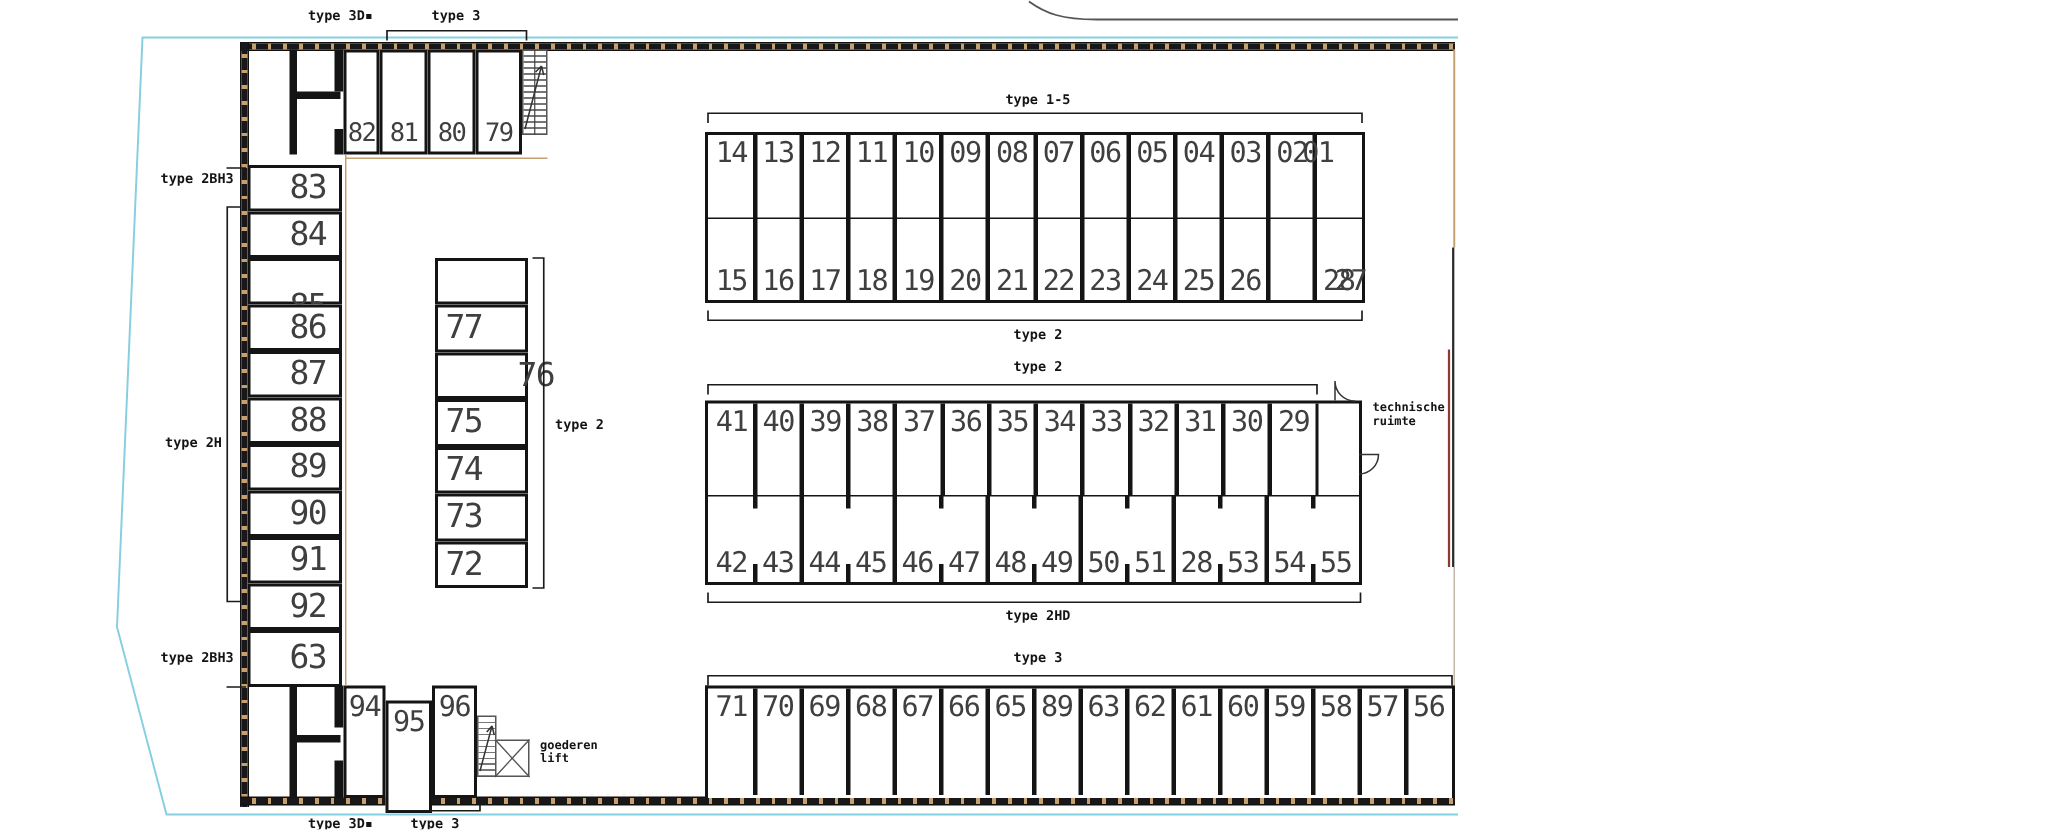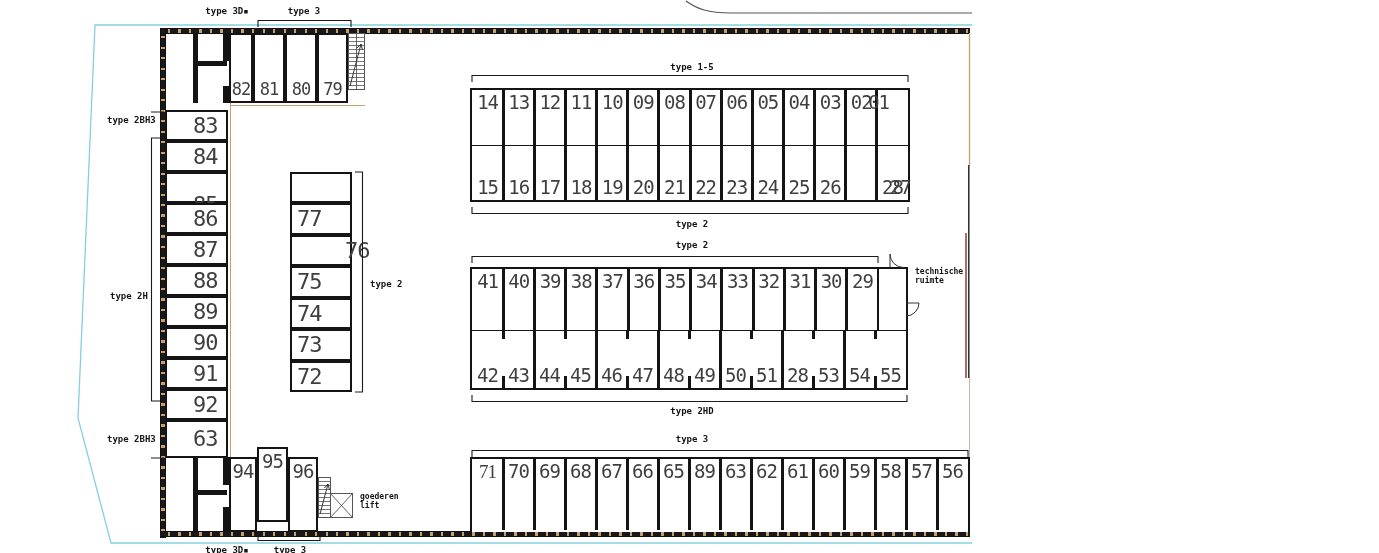--- a/index.html
+++ b/index.html
@@ -116,21 +116,21 @@
     </div>
     <div class="cell pos-midright" style="left: 165px; top: 389px; width: 63px; height: 31px;">
       <span class="num" style="font-size: 22px;">92</span>
     </div>
     <div class="cell pos-midright" style="left: 165px; top: 420px; width: 63px; height: 38px;">
       <span class="num" style="font-size: 22px;">63</span>
     </div>
     <div class="cell pos-top" style="left: 229px; top: 457px; width: 28px; height: 75px;">
       <span class="num" style="font-size: 19px;">94</span>
     </div>
-    <div class="cell pos-top" style="left: 257px; top: 447px; width: 31px; height: 75px;">
+    <div class="cell pos-top" style="left: 257px; top: 467px; width: 31px; height: 75px;">
       <span class="num" style="font-size: 19px;">95</span>
     </div>
     <div class="cell pos-top" style="left: 288px; top: 457px; width: 30px; height: 75px;">
       <span class="num" style="font-size: 19px;">96</span>
     </div>
     <div class="cell pos-midleft" style="left: 290px; top: 172px; width: 62px; height: 31px;">
       <span class="num" style="font-size: 22px; margin-top: 26px;">78</span>
     </div>
     <div class="cell pos-midleft" style="left: 290px; top: 203px; width: 62px; height: 32px;">
       <span class="num" style="font-size: 22px;">77</span>
@@ -266,21 +266,21 @@
       <div class="vd" style="left: 184.5px; top: 0px; width: 3px; height: 71px;"></div>
       <div class="vd" style="left: 215.5px; top: 0px; width: 3px; height: 71px;"></div>
       <div class="vd" style="left: 246.5px; top: 0px; width: 3px; height: 71px;"></div>
       <div class="vd" style="left: 277.5px; top: 0px; width: 3px; height: 71px;"></div>
       <div class="vd" style="left: 308.5px; top: 0px; width: 3px; height: 71px;"></div>
       <div class="vd" style="left: 339.5px; top: 0px; width: 3px; height: 71px;"></div>
       <div class="vd" style="left: 370.5px; top: 0px; width: 3px; height: 71px;"></div>
       <div class="vd" style="left: 401.5px; top: 0px; width: 3px; height: 71px;"></div>
       <div class="vd" style="left: 432.5px; top: 0px; width: 3px; height: 71px;"></div>
       <div class="vd" style="left: 463.5px; top: 0px; width: 3px; height: 71px;"></div>
-      <span class="num" style="left: 0px; width: 31px; top: 3px; font-size: 19px; font-family: Liberation Serif, serif;">71</span>
+      <span class="num" style="left: 0px; width: 31px; top: 3px; font-size: 19px;">71</span>
       <span class="num" style="left: 31px; width: 31px; top: 3px; font-size: 19px;">70</span>
       <span class="num" style="left: 62px; width: 31px; top: 3px; font-size: 19px;">69</span>
       <span class="num" style="left: 93px; width: 31px; top: 3px; font-size: 19px;">68</span>
       <span class="num" style="left: 124px; width: 31px; top: 3px; font-size: 19px;">67</span>
       <span class="num" style="left: 155px; width: 31px; top: 3px; font-size: 19px;">66</span>
       <span class="num" style="left: 186px; width: 31px; top: 3px; font-size: 19px;">65</span>
       <span class="num" style="left: 217px; width: 31px; top: 3px; font-size: 19px;">89</span>
       <span class="num" style="left: 248px; width: 31px; top: 3px; font-size: 19px;">63</span>
       <span class="num" style="left: 279px; width: 31px; top: 3px; font-size: 19px;">62</span>
       <span class="num" style="left: 310px; width: 31px; top: 3px; font-size: 19px;">61</span>

